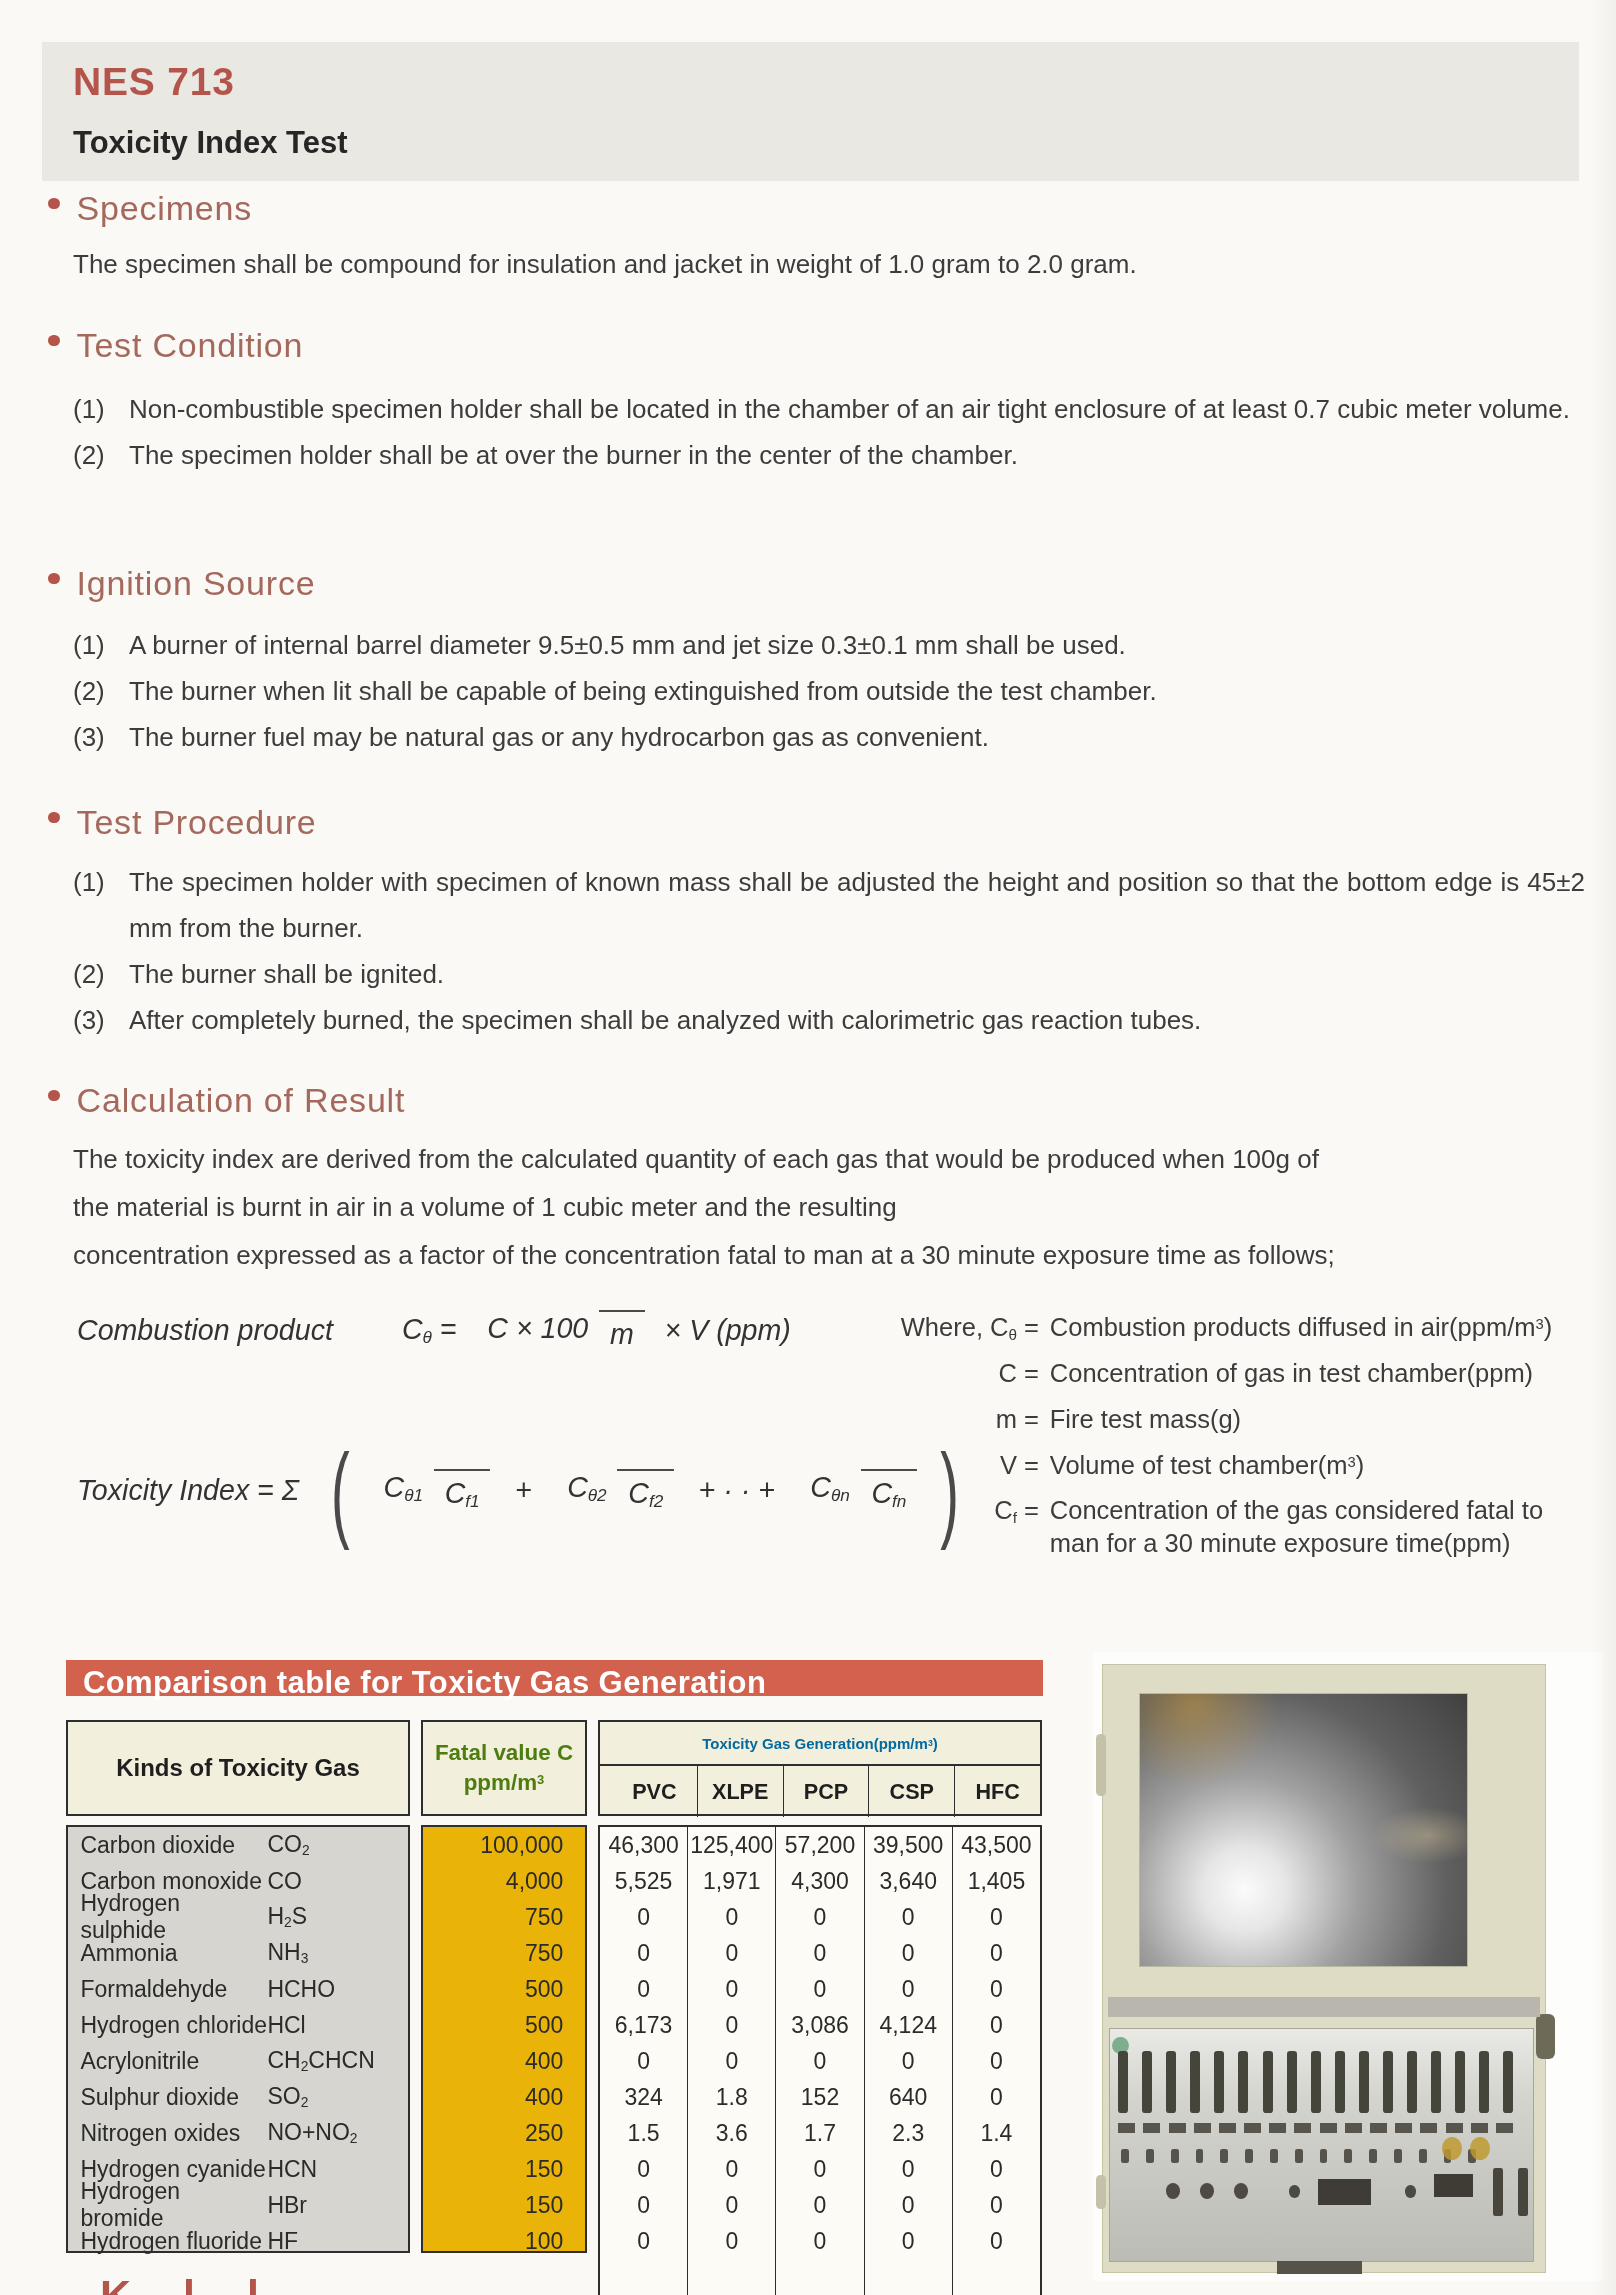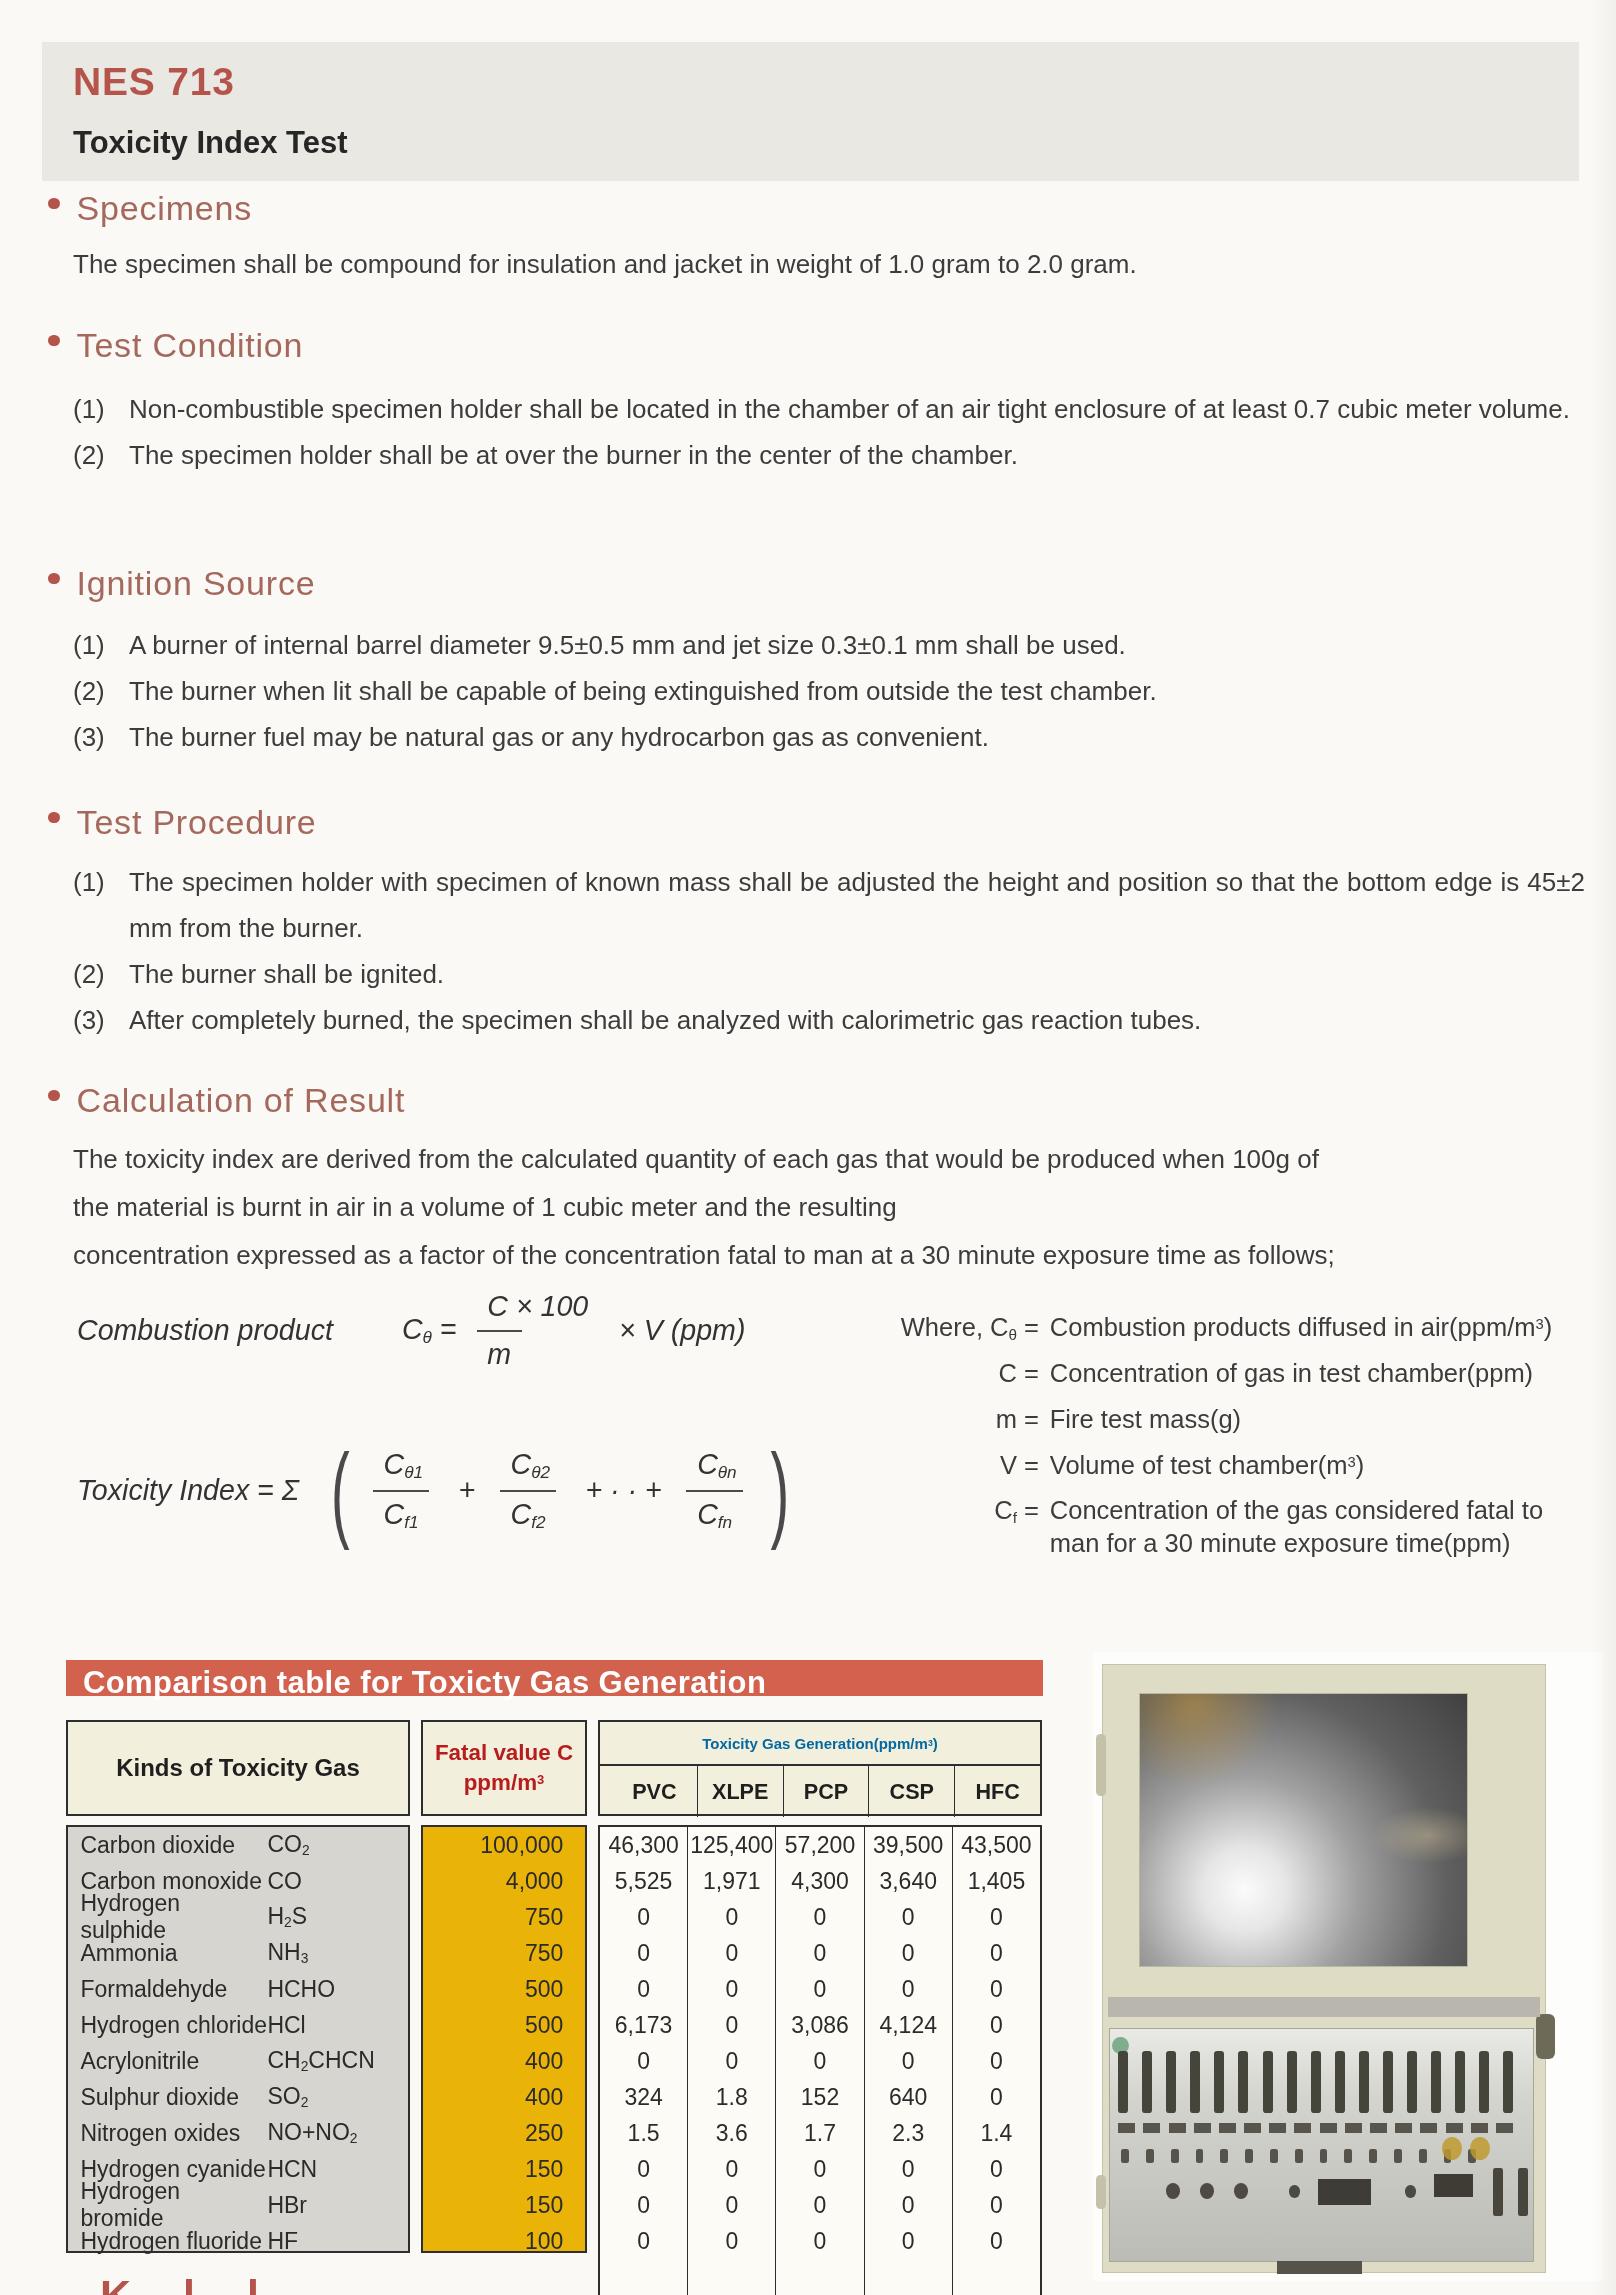--- a/index.html
+++ b/index.html
@@ -28,42 +28,42 @@
   }
   .para{font-size:26px;line-height:46px;color:#3c3c3c;}
   .items .item{
     position:relative;padding-left:56px;font-size:26px;line-height:46px;
     text-align:justify;color:#3c3c3c;
   }
   .items .item .num{position:absolute;left:0;top:0;}
 
   
   .formula-row{display:flex;align-items:center;font-style:italic;font-size:28.6px;color:#333;}
-  .frac{display:inline-flex;flex-direction:column;align-items:flex-start;margin:0 20px;}
+  .frac{display:inline-flex;flex-direction:row;align-items:flex-end;margin:0 20px;}
   .frac .fnum{padding:0 10.8px 6.2px;}
   .frac .fden{padding:6.2px 10.8px 0;border-top:2.3px solid #4a4a4a;}
   .bigparen{font-size:56px;font-weight:200;transform:scaleY(1.9);color:#4a4a4a;font-style:normal;padding:0 3.1px;}
   .where{font-size:25.5px;line-height:1.28;color:#3c3c3c;}
   .where .wrow{display:flex;margin-bottom:13px;}
   .where .wterm{width:207px;text-align:right;flex:none;white-space:nowrap;}
   .where .wdef{padding-left:10.8px;width:540px;}
 
   
   .tbl-title{
     left:66px;top:1660px;width:977px;height:36px;background:#d2614e;
     color:#fff;font-size:31px;font-weight:bold;line-height:46px;
     padding-left:17px;box-sizing:border-box;letter-spacing:0.4px;
   }
   .tblock{box-sizing:border-box;border:2.3px solid #2e2e2e;background:#f3efdd;}
   .hdr-kinds{left:66px;top:1720px;width:344px;height:96px;
     display:flex;align-items:center;justify-content:center;
     font-size:24px;font-weight:bold;color:#1f1f1f;}
   .hdr-fatal{left:421px;top:1720px;width:166px;height:96px;
     display:flex;flex-direction:column;align-items:center;justify-content:center;
-    font-size:22.4px;font-weight:bold;color:#b91c1c;line-height:1.35;}
+    font-size:22.4px;font-weight:bold;color:#4d7c0f;line-height:1.35;}
   .hdr-gen{left:598px;top:1720px;width:444px;height:96px;padding:0;}
   .hdr-gen .gen-top{height:42px;border-bottom:2.3px solid #2e2e2e;
     display:flex;align-items:center;justify-content:center;
     font-size:15px;font-weight:bold;color:#0369a1;}
   .hdr-gen .gen-cols{display:flex;height:51px;margin-left:12px;}
   .hdr-gen .gen-col{flex:1;display:flex;align-items:center;justify-content:center;
     font-size:21.6px;font-weight:bold;color:#1f1f1f;border-right:1.5px solid #2e2e2e;}
   .hdr-gen .gen-col:last-child{border-right:none;}
 
   .body-kinds{left:66px;top:1825px;width:344px;height:428px;background:#d6d5d0;}

